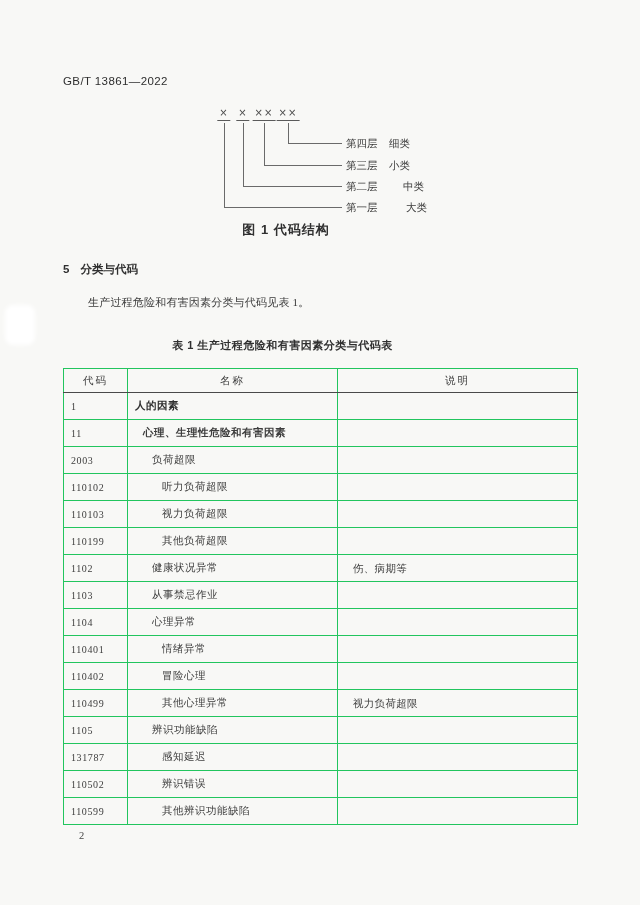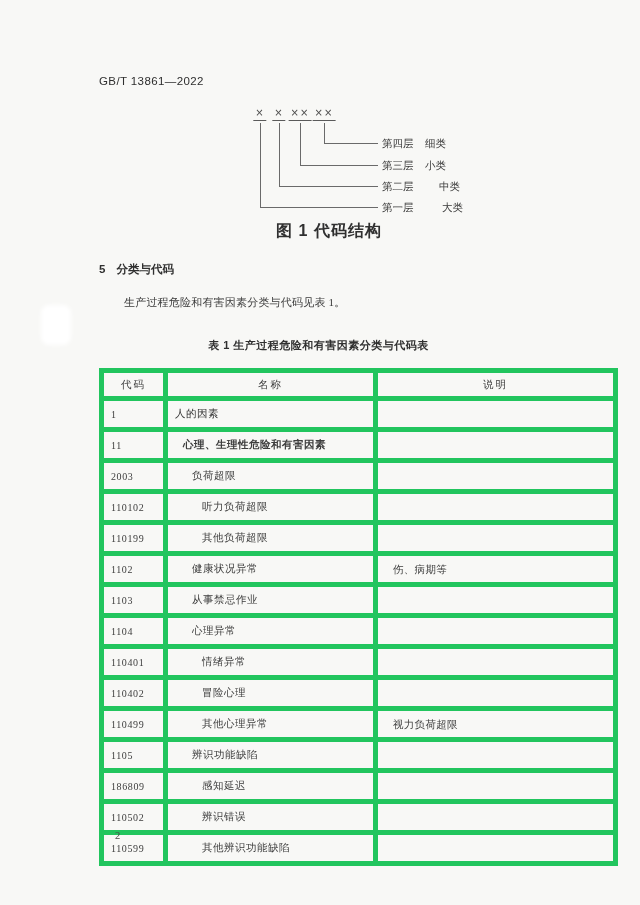--- a/index.html
+++ b/index.html
@@ -4,21 +4,21 @@
 <style>
   html, body { margin:0; padding:0; }
   body {
     width:640px; height:905px;
     background:#f8f8f6;
     font-family:"Liberation Serif","DejaVu Serif",serif;
     color:#3a3a3a;
     position:relative;
     overflow:hidden;
   }
-  .page { position:absolute; inset:0;margin-left:36px; }
+  .page { position:absolute; inset:0; }
 
   .smudge {
     position:absolute; left:5px; top:305px; width:30px; height:40px;
     background:#ffffff; border-radius:8px; filter:blur(2px);
   }
 
   .doc-header {
     position:absolute; left:63px; top:75px;
     font-family:"Liberation Sans","DejaVu Sans",sans-serif;
     font-size:11.5px; letter-spacing:0.4px; color:#2e2e2e;
@@ -33,21 +33,21 @@
     letter-spacing:1px; text-align:center; white-space:nowrap;
   }
   .vline { position:absolute; width:1px; background:#6a6a6a; }
   .hline { position:absolute; height:1px; background:#6a6a6a; }
   .fig-label {
     position:absolute; font-size:10.5px; color:#3a3a3a; white-space:nowrap;text-align:right;
   }
   .fig-caption {
     position:absolute; left:0; top:221px; width:572px; text-align:center;
     font-family:"Liberation Sans","DejaVu Sans",sans-serif;
-    font-weight:bold; font-size:16px; color:#303030; letter-spacing:1px;padding-left:7px;
+    font-weight:bold; font-size:13px; color:#303030; letter-spacing:1px;
   }
 
   
   .section-heading {
     position:absolute; left:63px; top:262px;
     font-family:"Liberation Sans","DejaVu Sans",sans-serif;
     font-weight:bold; font-size:11.5px; color:#303030;
   }
   .section-heading .sec-num { margin-right:11px; }
   .paragraph {
@@ -61,42 +61,42 @@
     font-family:"Liberation Sans","DejaVu Sans",sans-serif;
     font-weight:bold; font-size:11px; color:#303030; letter-spacing:0.5px;
   }
   table.data-table {
     position:absolute; left:63px; top:368px; width:514px;
     border-collapse:collapse; table-layout:fixed;
     font-size:10.5px; color:#3d3d3d;
     border:1.5px solid #4a4a4a;
   }
   .data-table th, .data-table td {
-    border:5px solid #22c55e;
+    border:1px solid #22c55e;
     vertical-align:middle;
     overflow:hidden;
   }
   .data-table thead th {
     height:21px; font-weight:normal; font-size:10.5px; color:#3d3d3d;
     border-bottom:1.5px solid #4a4a4a; text-align:center;
     letter-spacing:2px;
   }
   .data-table td { height:22px; padding:1px 3px; }
   td.code-cell {
     padding-left:7px; font-size:10px; letter-spacing:0.6px;
     font-family:"Liberation Serif","DejaVu Serif",serif;
   }
   td.name-cell { letter-spacing:0.5px; }
   td.name-cell.ind0 { padding-left:7px; }
   td.name-cell.ind1 { padding-left:15px;font-weight:bold; }
   td.name-cell.ind2 { padding-left:24px; }
   td.name-cell.ind3 { padding-left:34px; }
   td.name-cell.bold {
     font-family:"Liberation Sans","DejaVu Sans",sans-serif;
-    font-weight:normal; color:#2f2f2f;
+    font-weight:bold; color:#2f2f2f;
   }
   td.desc-cell {
     padding:2px 5px; text-indent:10px; line-height:15px; letter-spacing:0.3px;
   }
 
   .page-number {
     position:absolute; left:79px; top:830px;
     font-size:10.5px; color:#474747;
   }
 </style>
@@ -169,20 +169,25 @@
           <td class="code-cell">2003</td>
           <td class="name-cell ind2">负荷超限</td>
           <td class="desc-cell"></td>
         </tr>
         <tr>
           <td class="code-cell">110102</td>
           <td class="name-cell ind3">听力负荷超限</td>
           <td class="desc-cell"></td>
         </tr>
         <tr>
+          <td class="code-cell">110103</td>
+          <td class="name-cell ind3">视力负荷超限</td>
+          <td class="desc-cell"></td>
+        </tr>
+        <tr>
           <td class="code-cell">110199</td>
           <td class="name-cell ind3">其他负荷超限</td>
           <td class="desc-cell"></td>
         </tr>
         <tr>
           <td class="code-cell">1102</td>
           <td class="name-cell ind2">健康状况异常</td>
           <td class="desc-cell">伤、病期等</td>
         </tr>
         <tr>
@@ -209,21 +214,21 @@
           <td class="code-cell">110499</td>
           <td class="name-cell ind3">其他心理异常</td>
           <td class="desc-cell">视力负荷超限</td>
         </tr>
         <tr>
           <td class="code-cell">1105</td>
           <td class="name-cell ind2">辨识功能缺陷</td>
           <td class="desc-cell"></td>
         </tr>
         <tr>
-          <td class="code-cell">186809</td>
+          <td class="code-cell">131787</td>
           <td class="name-cell ind3">感知延迟</td>
           <td class="desc-cell"></td>
         </tr>
         <tr>
           <td class="code-cell">110502</td>
           <td class="name-cell ind3">辨识错误</td>
           <td class="desc-cell"></td>
         </tr>
         <tr>
           <td class="code-cell">110599</td>

